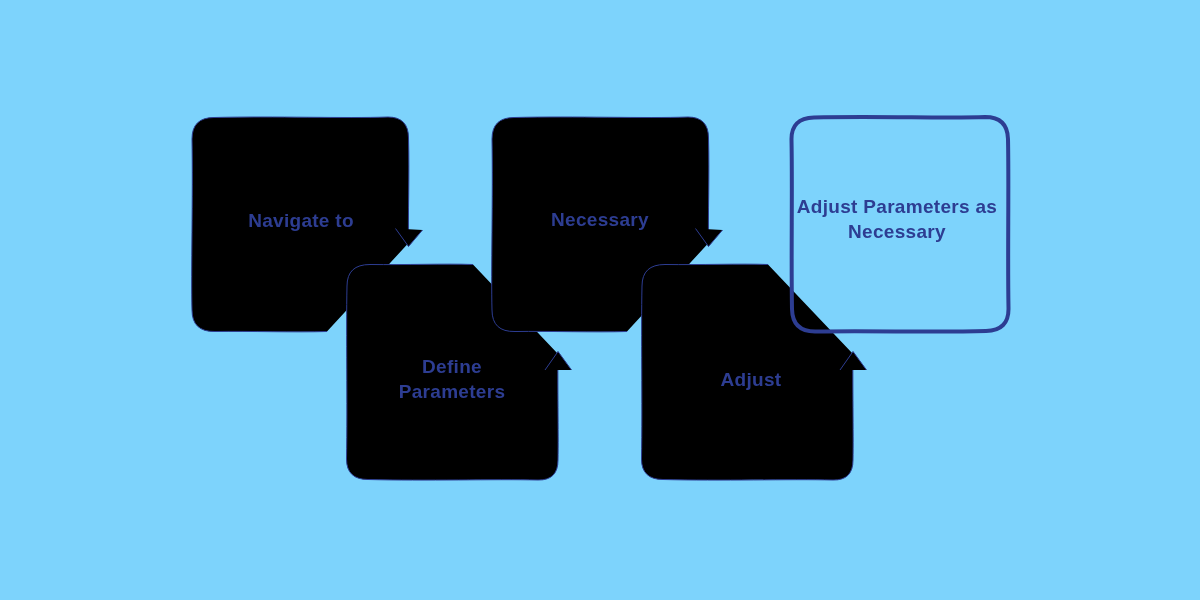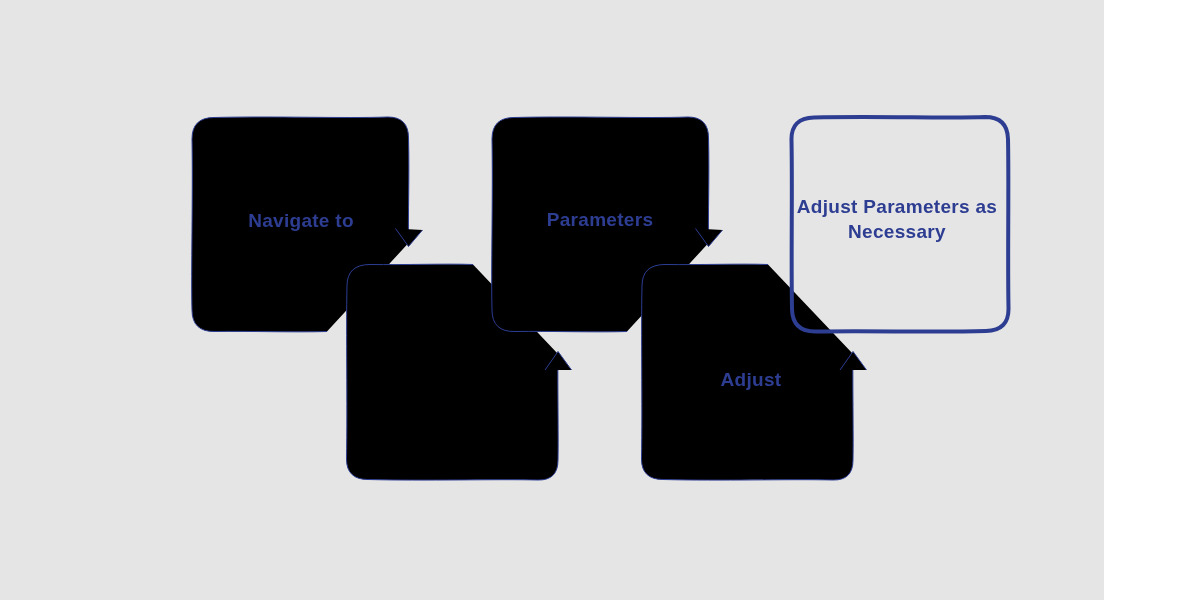--- a/index.html
+++ b/index.html
@@ -1,21 +1,21 @@
 <!DOCTYPE html>
 <html style="--ink: #2d3d92;"><head>
 <meta charset="utf-8">
 <style>
   :root { --ink: #2d3d92; }
   html, body { margin: 0; padding: 0; background: #ffffff; }
   .stage {
     position: relative;
-    width: 1104px;
+    width: 1200px;
     height: 600px;
-    background: #e5e5e5;
+    background: #7dd3fc;
     overflow: hidden;
     font-family: "Liberation Sans", sans-serif;
     text-decoration: underline;
   }
   .stage svg { position: absolute; left: 0; top: 0; }
   .ink path {
     fill: none;
     stroke-width: 4;
     stroke-linecap: round;
     stroke-linejoin: round;
@@ -84,17 +84,18 @@
         C 219 70, 217.5 140, 218.5 193
         Q 219 215.5, 196 216
         C 140 217.5, 85 215.5, 26 216.5
         Q 2.5 217, 2 194
         C 1 140, 2.5 75, 1.5 25
         Q 1 3, 24 2.5 Z"></path>
     </g>
   </svg>
 
   <div class="label lbl-navigate">Navigate to</div>
-  <div class="label lbl-execution">Parameters</div>
+  <div class="label lbl-define wrap">Define Parameters</div>
+  <div class="label lbl-execution">Necessary</div>
   <div class="label lbl-review">Adjust</div>
   <div class="label lbl-adjust wrap">Adjust Parameters as Necessary</div>
 
 </div>
 
 </body></html>

